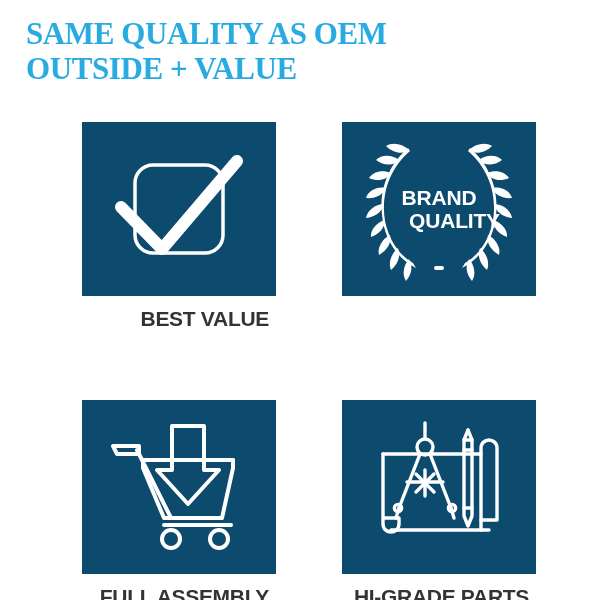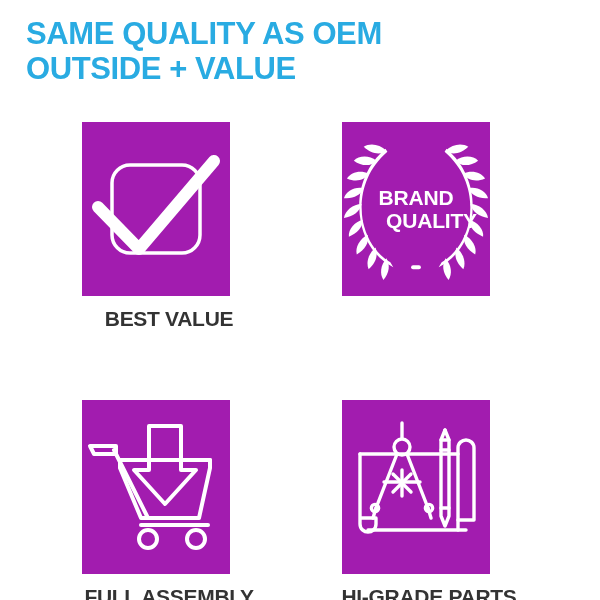--- a/index.html
+++ b/index.html
@@ -18,21 +18,21 @@
   
   .headline {
     position: absolute;
     left: 26px;
     top: 16px;
     width: 560px;
   }
   .headline-line {
     display: block;
     color: #29ABE2;
-    font-family: Liberation Sans, sans-serif;
+    font-family: Liberation Serif, serif;
     font-weight: bold;
     font-size: 31px;
     line-height: 35px;
     letter-spacing: -0.4px;
     white-space: nowrap;
   }
 
   
   .grid {
     position: absolute;
@@ -43,42 +43,42 @@
     grid-template-columns: 174px 174px;
     grid-column-gap: 86px;
     grid-row-gap: 0px;
   }
   .cell {
     width: 174px;
   }
   .cell.row2 { margin-top: 69px; }
 
   .tile {
-    width: 148px;
+    width: 194px;
     height: 174px;
-    background: #a21caf;
+    background: #0c4a6e;
     display: flex;
     align-items: center;
     justify-content: center;
   }
   .tile svg { display: block; }
 
   .tile-label {
     margin-top: 10px;
     text-align: center;
     color: #333333;
     font-family: "Liberation Sans", sans-serif;
     font-weight: bold;
     font-size: 21px;
     line-height: 25px;
     letter-spacing: -0.3px;
     white-space: nowrap;
   }
   
-  .cell .tile-label { width: 200px; margin-left: -13px; }
+  .cell .tile-label { width: 200px; margin-left: -13px; text-align: right; }
 </style>
 </head>
 <body>
 
 <div class="headline">
   <span class="headline-line">SAME QUALITY AS OEM</span>
   <span class="headline-line">OUTSIDE + VALUE</span>
 </div>
 
 <div class="grid">

